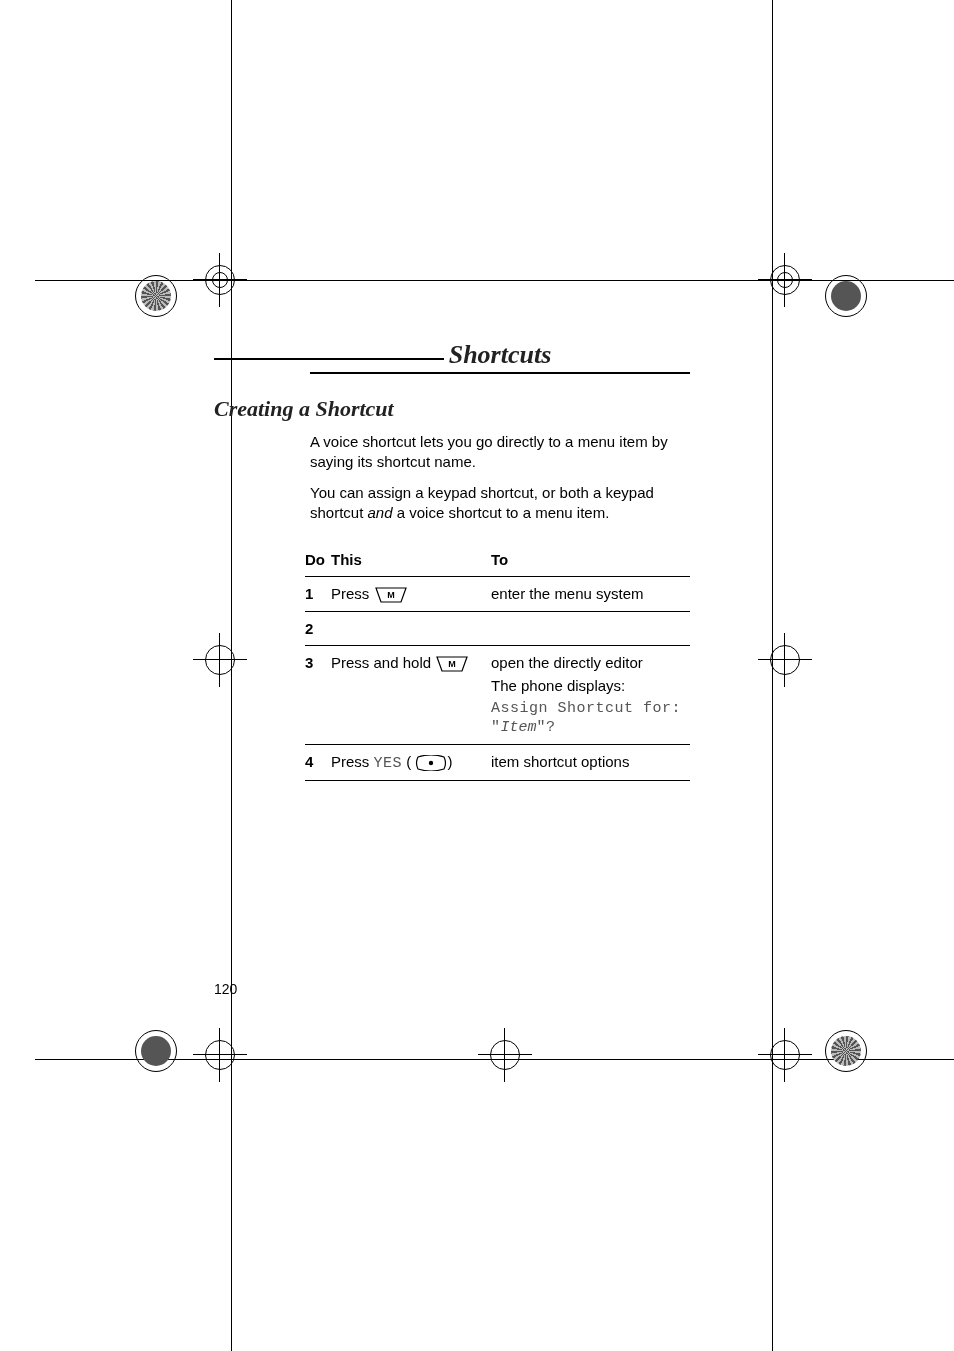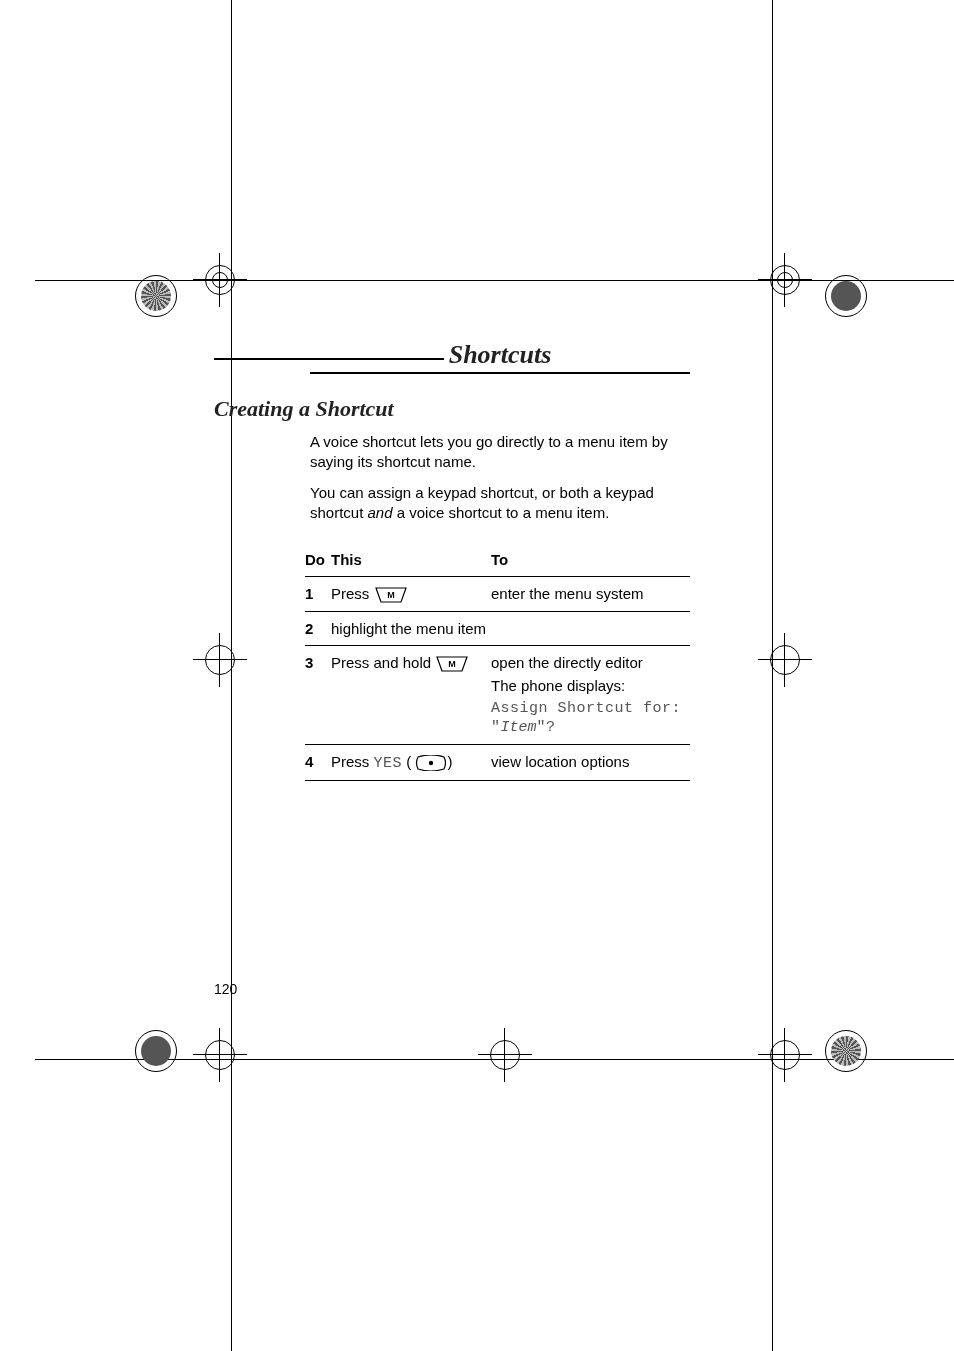--- a/index.html
+++ b/index.html
@@ -134,21 +134,20 @@
                 <path d="M2 1 H32 L27 15 H7 Z" fill="#fff" stroke="#000" stroke-width="1.2"></path>
                 <text x="17" y="11" text-anchor="middle" font-size="9" font-family="Arial" font-weight="bold">M</text>
               </svg>
           </span>
         </div>
         <div class="c3">enter the menu system</div>
       </div>
 
       <div class="row">
         <div class="c1">2</div>
-        <div class="c3">highlight the menu item</div>
       </div>
 
       <div class="row">
         <div class="c1">3</div>
         <div class="c2">
           <span>Press and hold </span>
           <span class="key">
             <svg width="34" height="16" viewBox="0 0 34 16">
                 <path d="M2 1 H32 L27 15 H7 Z" fill="#fff" stroke="#000" stroke-width="1.2"></path>
                 <text x="17" y="11" text-anchor="middle" font-size="9" font-family="Arial" font-weight="bold">M</text>
@@ -168,20 +167,20 @@
         <div class="c1">4</div>
         <div class="c2">
           <span>Press </span><span class="lcd">YES</span><span> (</span>
           <span class="key">
             <svg width="32" height="16" viewBox="0 0 32 16">
                 <path d="M3 2 Q16 -2 29 2 Q32 8 29 14 Q16 18 3 14 Q0 8 3 2 Z" fill="#fff" stroke="#000" stroke-width="1.2"></path>
                 <circle cx="16" cy="8" r="2.2" fill="#000"></circle>
               </svg>
           </span><span>)</span>
         </div>
-        <div class="c3">view location options</div>
+        <div class="c3">item shortcut options</div>
       </div>
     </div>
   </div>
 
   <div class="pageno">120</div>
 
 </div>
 
 </body></html>

